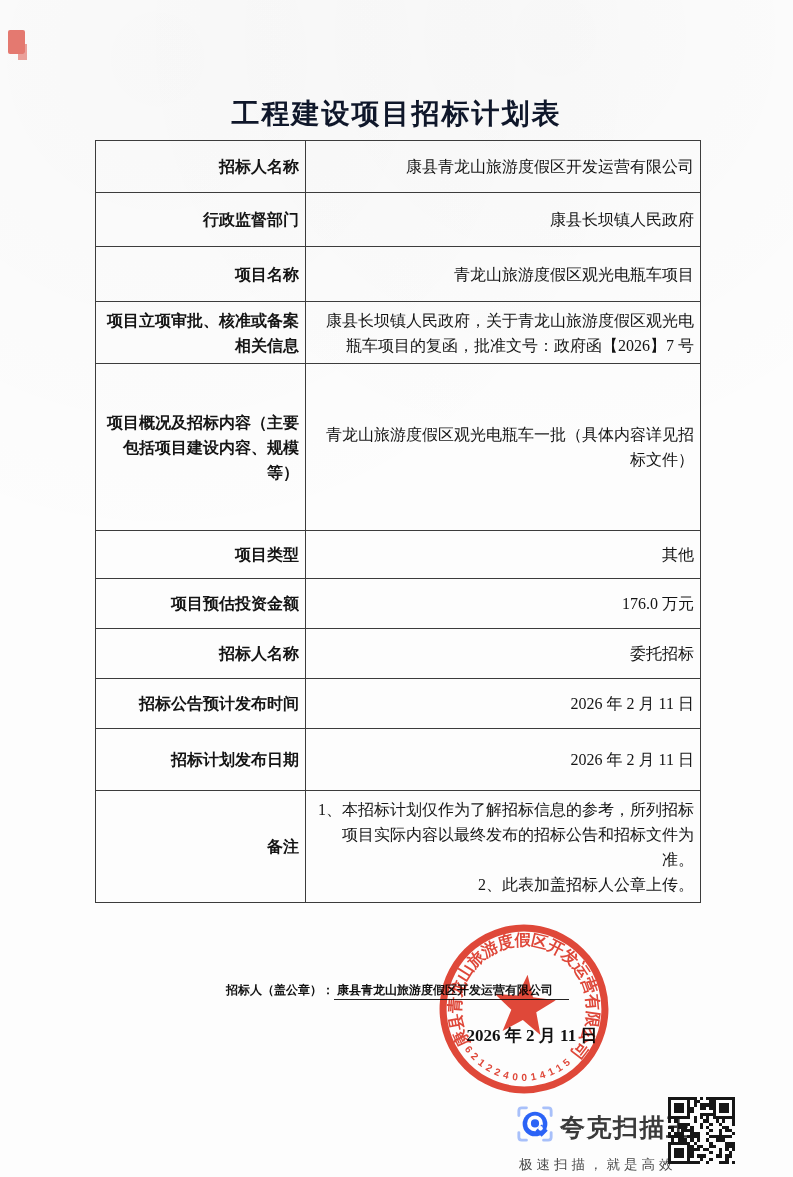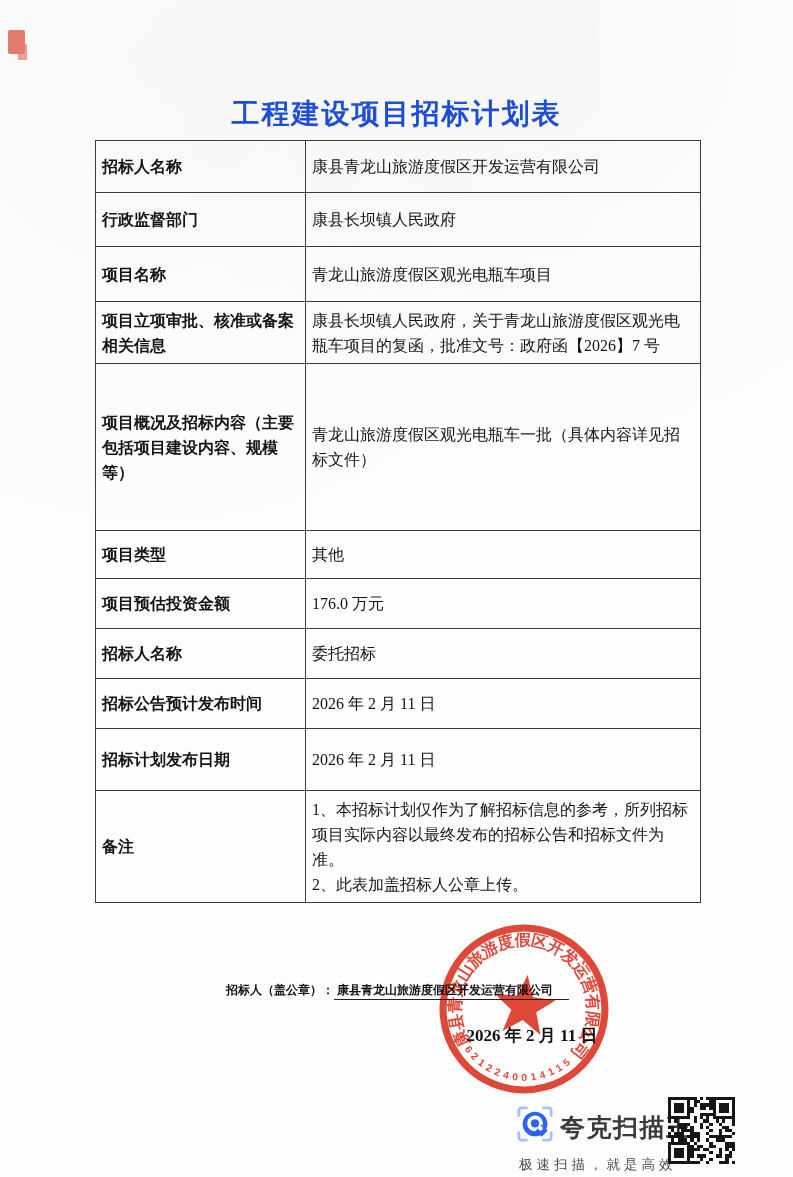--- a/index.html
+++ b/index.html
@@ -17,28 +17,28 @@
     pointer-events:none;
   }
   .corner-mark{
     position:absolute; left:8px; top:30px; width:17px; height:24px;
     background:rgba(216,52,38,0.65); border-radius:2px;
     box-shadow:6px 10px 0 -4px rgba(216,52,38,0.45);
   }
   .doc-title{
     position:absolute; left:0; top:95px; width:100%;
     text-align:center; font-size:28px; font-weight:700; letter-spacing:2px;
-    color:#1d4ed8;
+    color:#0f172a;
   }
   table.plan{
     position:absolute; left:95px; top:140px; width:606px;
     border-collapse:collapse; table-layout:fixed;
   }
   table.plan td{
-    border:1.6px solid #3c3c3c; text-align:left; vertical-align:middle;
+    border:1.6px solid #3c3c3c; text-align:right; vertical-align:middle;
     font-size:16px; line-height:25px; padding:2px 6px; color:#141414;
     word-break:break-all;
   }
   td.lbl{ width:197px; font-weight:700; }
   td.val{ }
   td.remark-val{ text-align:left; vertical-align:top; padding:8px 10px 2px 9px; }
   .sig-line{
     position:absolute; left:226px; top:982px; font-size:12px; font-weight:700;
     color:#111; white-space:nowrap;
   }

